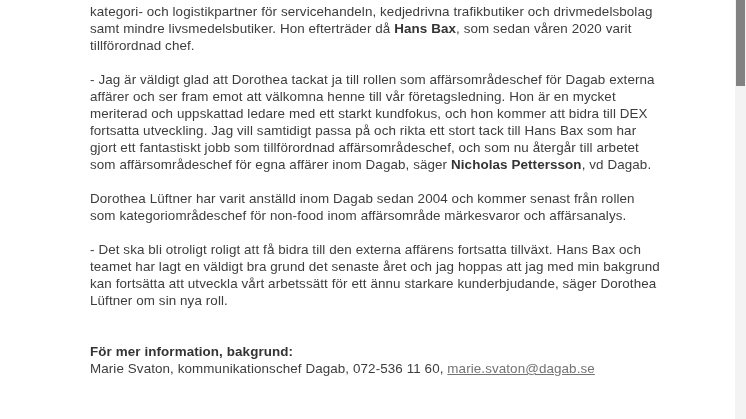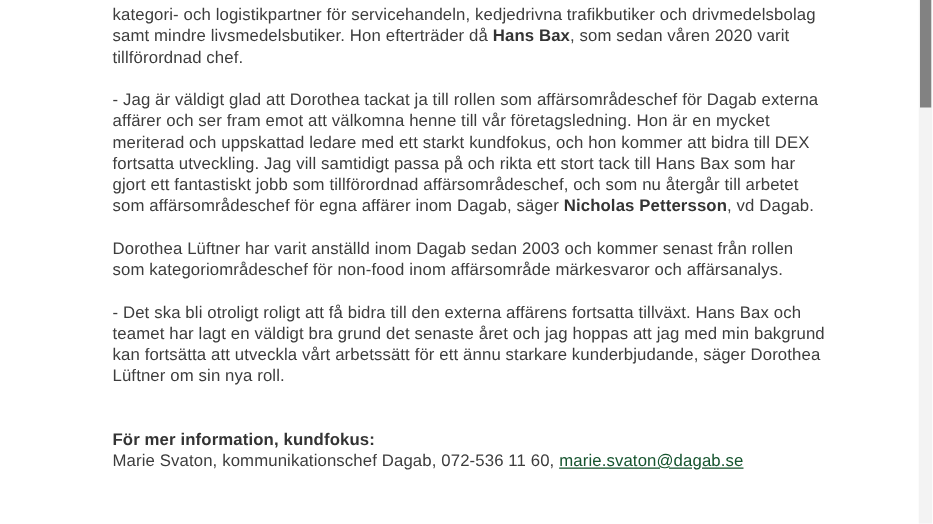--- a/index.html
+++ b/index.html
@@ -40,21 +40,21 @@
     margin-top: 34px; 
   }
   .contact-heading {
     font-weight: 700;
     color: #343434;
   }
   .contact-line {
     line-height: 17px;
   }
   a.link {
-    color: #14532d;
+    color: #737373;
     text-decoration: underline;
     cursor: pointer;
   }
   .scrollbar-track {
     position: absolute;
     right: 0;
     top: 0;
     width: 11px;
     height: 419px;
     background: #f3f3f3;
@@ -72,26 +72,26 @@
 <body>
 
 <div class="viewport">
 
   <div class="content">
 
     <p class="para"><span>kategori- och logistikpartner för servicehandeln, kedjedrivna trafikbutiker och drivmedelsbolag samt mindre livsmedelsbutiker. Hon efterträder då </span><strong>Hans Bax</strong><span>, som sedan våren 2020 varit tillförordnad chef.</span></p>
 
     <p class="para"><span>- Jag är väldigt glad att Dorothea tackat ja till rollen som affärsområdeschef för Dagab externa affärer och ser fram emot att välkomna henne till vår företagsledning. Hon är en mycket meriterad och uppskattad ledare med ett starkt kundfokus, och hon kommer att bidra till DEX fortsatta utveckling. Jag vill samtidigt passa på och rikta ett stort tack till Hans Bax som har gjort ett fantastiskt jobb som tillförordnad affärsområdeschef, och som nu återgår till arbetet som affärsområdeschef för egna affärer inom Dagab, säger </span><strong>Nicholas Pettersson</strong><span>, vd Dagab.</span></p>
 
-    <p class="para"><span>Dorothea Lüftner har varit anställd inom Dagab sedan 2003 och kommer senast från rollen som kategoriområdeschef för non-food inom affärsområde märkesvaror och affärsanalys.</span></p>
+    <p class="para"><span>Dorothea Lüftner har varit anställd inom Dagab sedan 2004 och kommer senast från rollen som kategoriområdeschef för non-food inom affärsområde märkesvaror och affärsanalys.</span></p>
 
     <p class="para"><span>- Det ska bli otroligt roligt att få bidra till den externa affärens fortsatta tillväxt. Hans Bax och teamet har lagt en väldigt bra grund det senaste året och jag hoppas att jag med min bakgrund kan fortsätta att utveckla vårt arbetssätt för ett ännu starkare kunderbjudande, säger Dorothea Lüftner om sin nya roll.</span></p>
 
     <div class="contact">
-      <div class="contact-heading">För mer information, kundfokus:</div>
+      <div class="contact-heading">För mer information, bakgrund:</div>
       <div class="contact-line"><span>Marie Svaton, kommunikationschef Dagab, 072-536 11 60, </span><a href="#" class="link">marie.svaton@dagab.se</a></div>
     </div>
 
   </div>
 
   <div class="scrollbar-track">
     <div class="scrollbar-thumb"></div>
   </div>
 
 </div>

